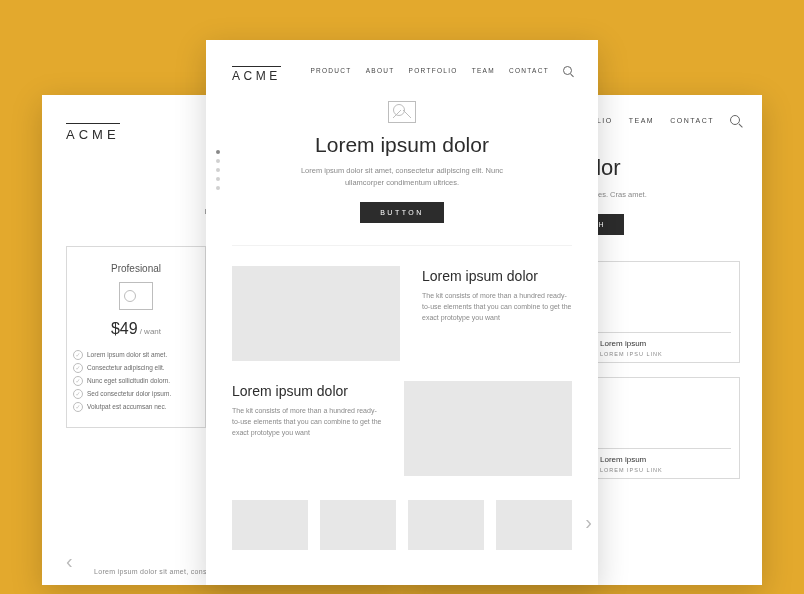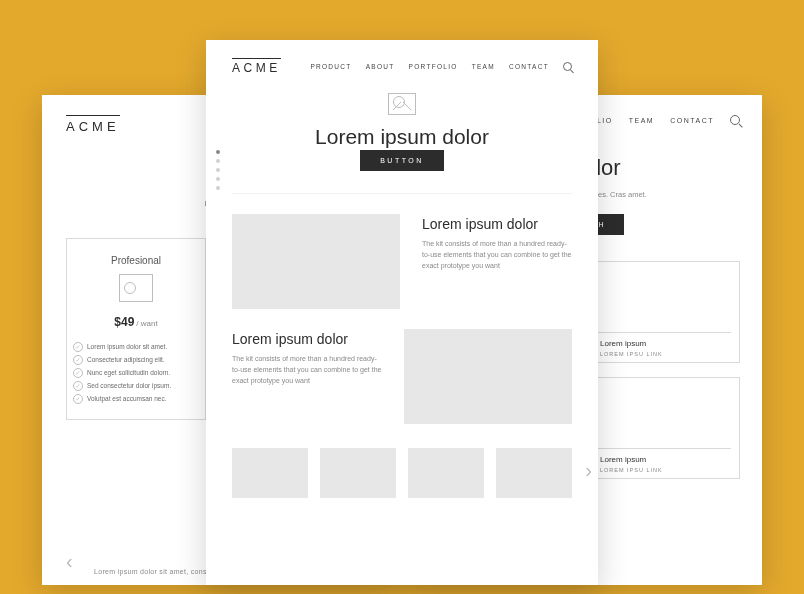--- a/index.html
+++ b/index.html
@@ -35,20 +35,21 @@
     width: 356px; height: 490px;
   }
   .page-left .logo-wrap { padding: 20px 24px 0; }
   .logo {
     display: inline-block;
     font-size: 13px;
     letter-spacing: 4px;
     font-weight: 500;
     border-top: 1px solid var(--ink);
     padding-top: 3px;
+    margin-top: 8px;
   }
   .page-left .hero {
     text-align: center;
     padding: 30px 30px 0;
   }
   .page-left .hero-title-trunc {
     font-size: 22px;
     font-weight: 400;
   }
   .page-left .hero-sub-trunc {
@@ -86,21 +87,21 @@
     height: 40%;
     background:
       linear-gradient(135deg, transparent 48%, #bdbdbd 48%, #bdbdbd 52%, transparent 52%) left/50% 100% no-repeat,
       linear-gradient(45deg,  transparent 48%, #bdbdbd 48%, #bdbdbd 52%, transparent 52%) right/50% 100% no-repeat;
   }
   .pricing-card .img-ph {
     width: 34px; height: 28px;
     margin: 8px auto 10px;
   }
   .price-row { text-align: center; margin-bottom: 10px;}
-  .price { font-size: 12px; font-weight: 700; }
+  .price { font-size: 16px; font-weight: 400; }
   .price-unit { font-size: 8px; color: var(--grey-text); margin-left: 2px;}
   .feat-list { list-style: none; padding: 0; margin: 0; }
   .feat-list li {
     font-size: 6.5px;
     color: #6b6b6b;
     padding: 3px 0 3px 14px;
     position: relative;
   }
   .feat-list li::before {
     content: "✓";
@@ -357,20 +358,21 @@
       <span class="active"></span>
       <span></span>
       <span></span>
       <span></span>
       <span></span>
     </div>
 
     <div class="hero-c">
       <div class="img-ph"></div>
       <div class="hero-c-title">Lorem ipsum dolor</div>
+      <div class="hero-c-sub">Lorem ipsum dolor sit amet, consectetur adipiscing elit. Nunc ullamcorper condimentum ultrices.</div>
       <span class="btn">BUTTON</span>
     </div>
 
     <div class="divider"></div>
 
     <div class="feature-row">
       <div class="block-img"></div>
       <div class="txt">
         <div class="f-title">Lorem ipsum dolor</div>
         <div class="f-body">The kit consists of more than a hundred ready-to-use elements that you can combine to get the exact prototype you want</div>

